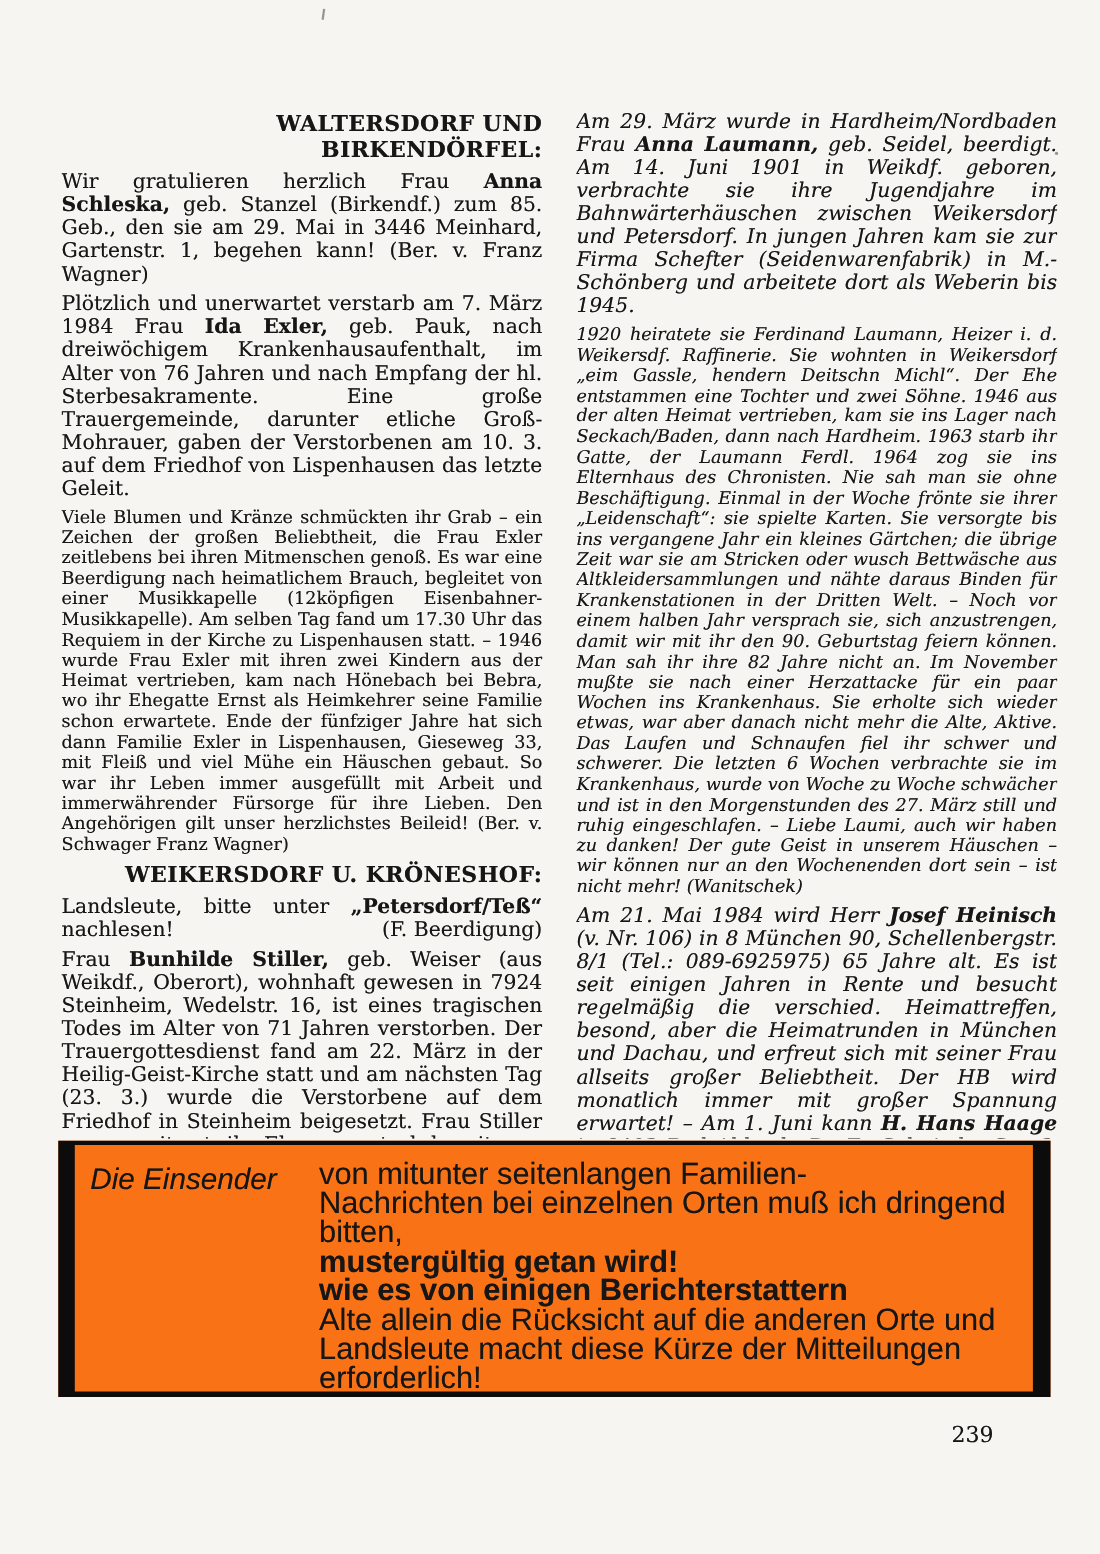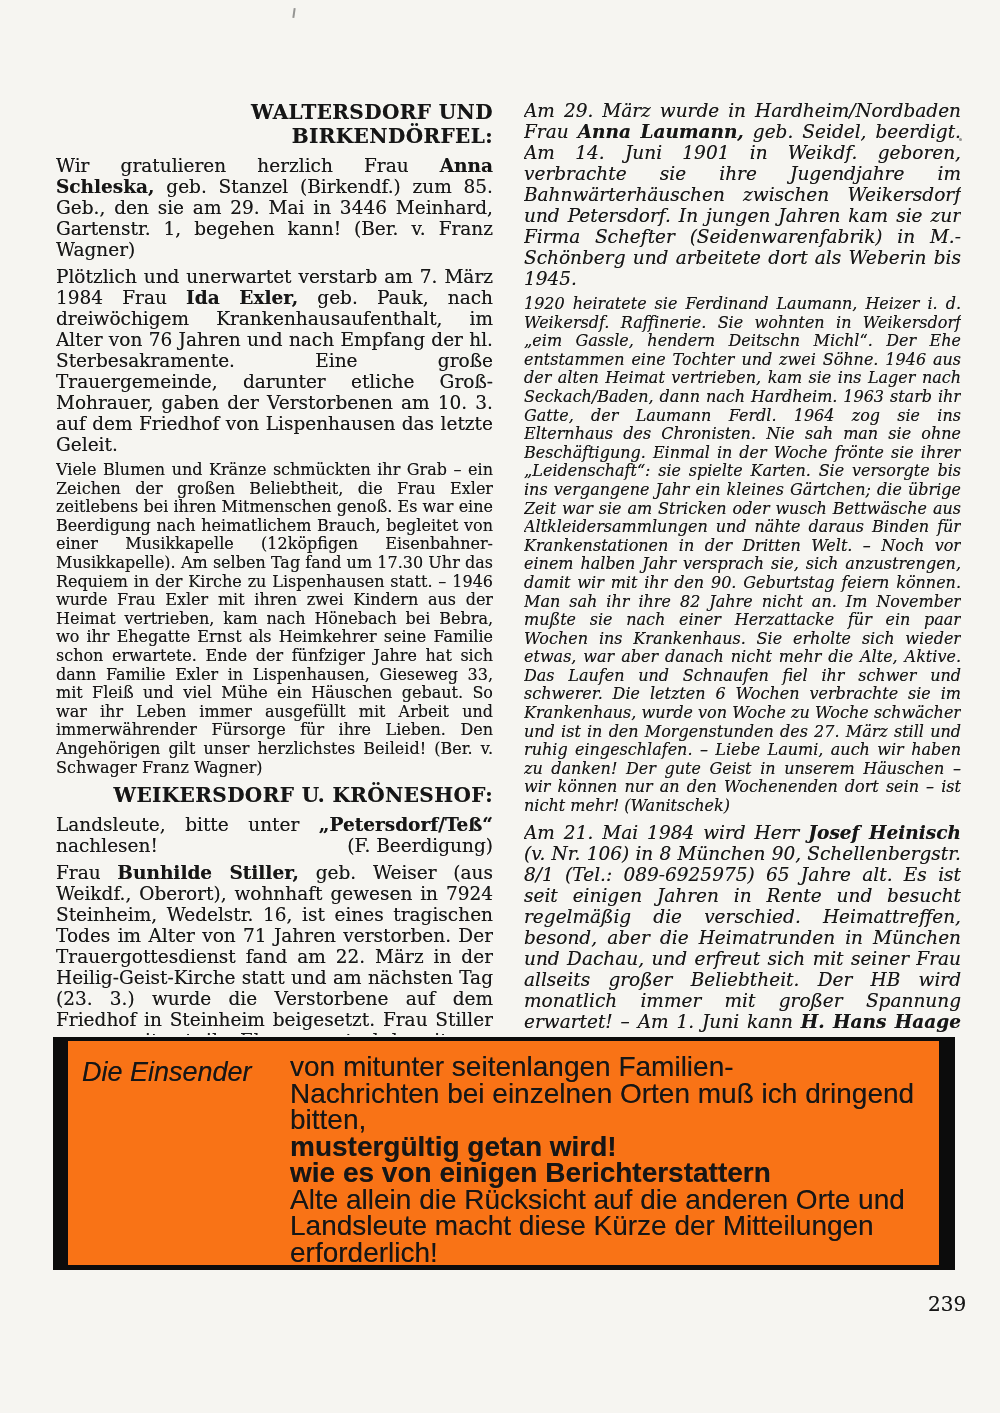--- a/index.html
+++ b/index.html
@@ -42,21 +42,21 @@
     width:208px;flex-shrink:0;padding-top:3px;
     font-family:"Liberation Sans","DejaVu Sans",sans-serif;
     font-style:italic;font-size:27px;line-height:30px;
   }
   .notice-body{
     flex:1;
     font-family:Liberation Sans, sans-serif;
     font-size:28px;line-height:26.5px;
   }
   .notice-line.b{font-weight:bold;}
-  .page-number{position:absolute;left:928px;top:1292px;font-size:20px;}
+  .page-number{position:absolute;left:865px;top:1292px;font-size:20px;}
   .speck{position:absolute;background:#555;opacity:.6;}
   #speck-1{left:293px;top:8px;width:2px;height:10px;transform:rotate(8deg);}
   #speck-2{left:959px;top:138px;width:3px;height:3px;border-radius:50%;}
 </style>
 </head>
 <body>
 
 <div class="column" id="col-left">
   <div class="section-heading">WALTERSDORF UND BIRKENDÖRFEL:</div>
 

